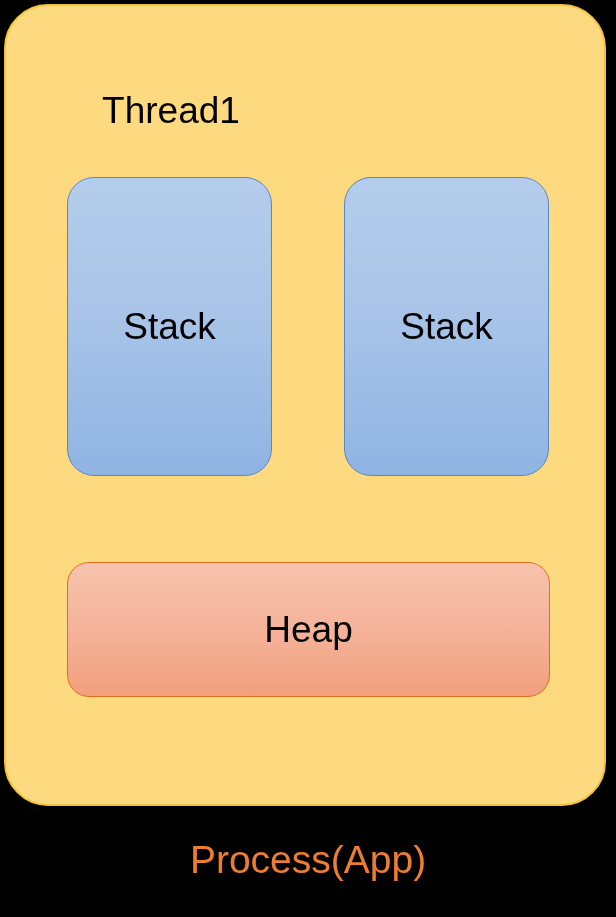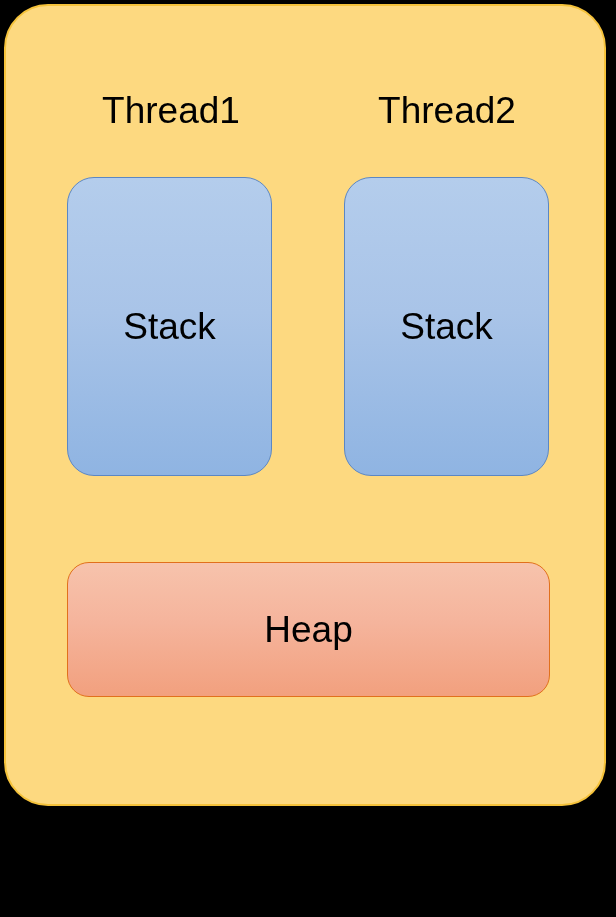--- a/index.html
+++ b/index.html
@@ -107,28 +107,28 @@
 </style>
 </head>
 <body>
 
 <div id="canvas">
 
   <div class="process-box"></div>
 
   <div class="thread-label t1">Thread1</div>
 
-  <div class="thread-label t2">Thread2</div>
 
   <div class="stack-box s1">
     <span class="stack-label">Stack</span>
   </div>
 
   <div class="stack-box s2">
     <span class="stack-label">Stack</span>
   </div>
 
   <div class="heap-box">
     <span class="heap-label">Heap</span>
   </div>
 
+  <div class="caption">Process(App)</div>
 
 </div>
 
 </body></html>

